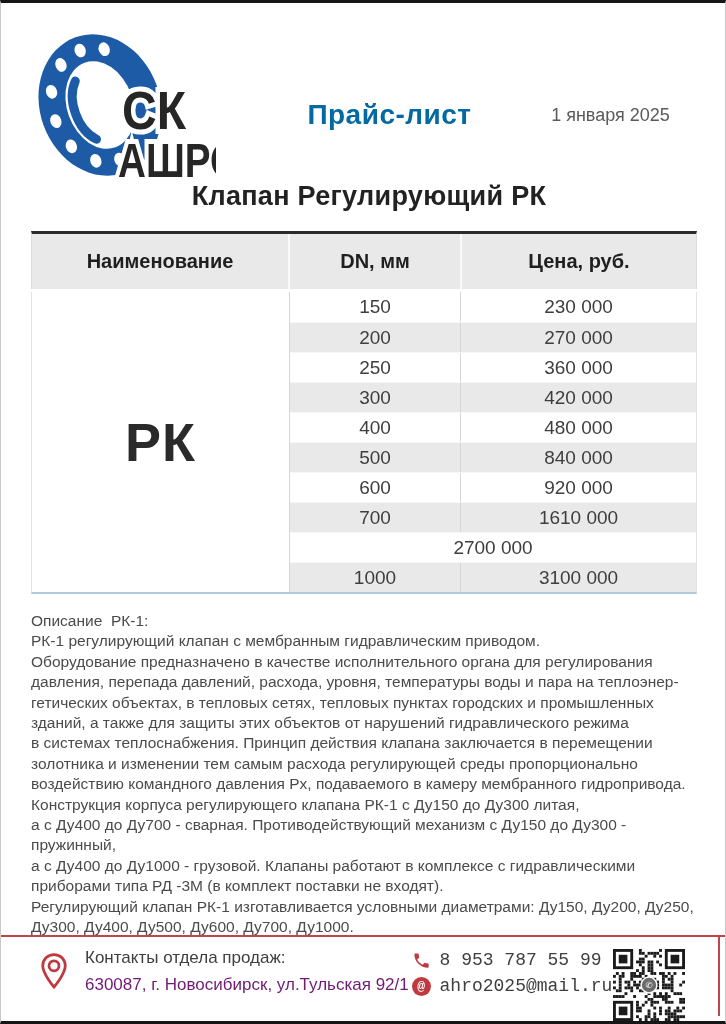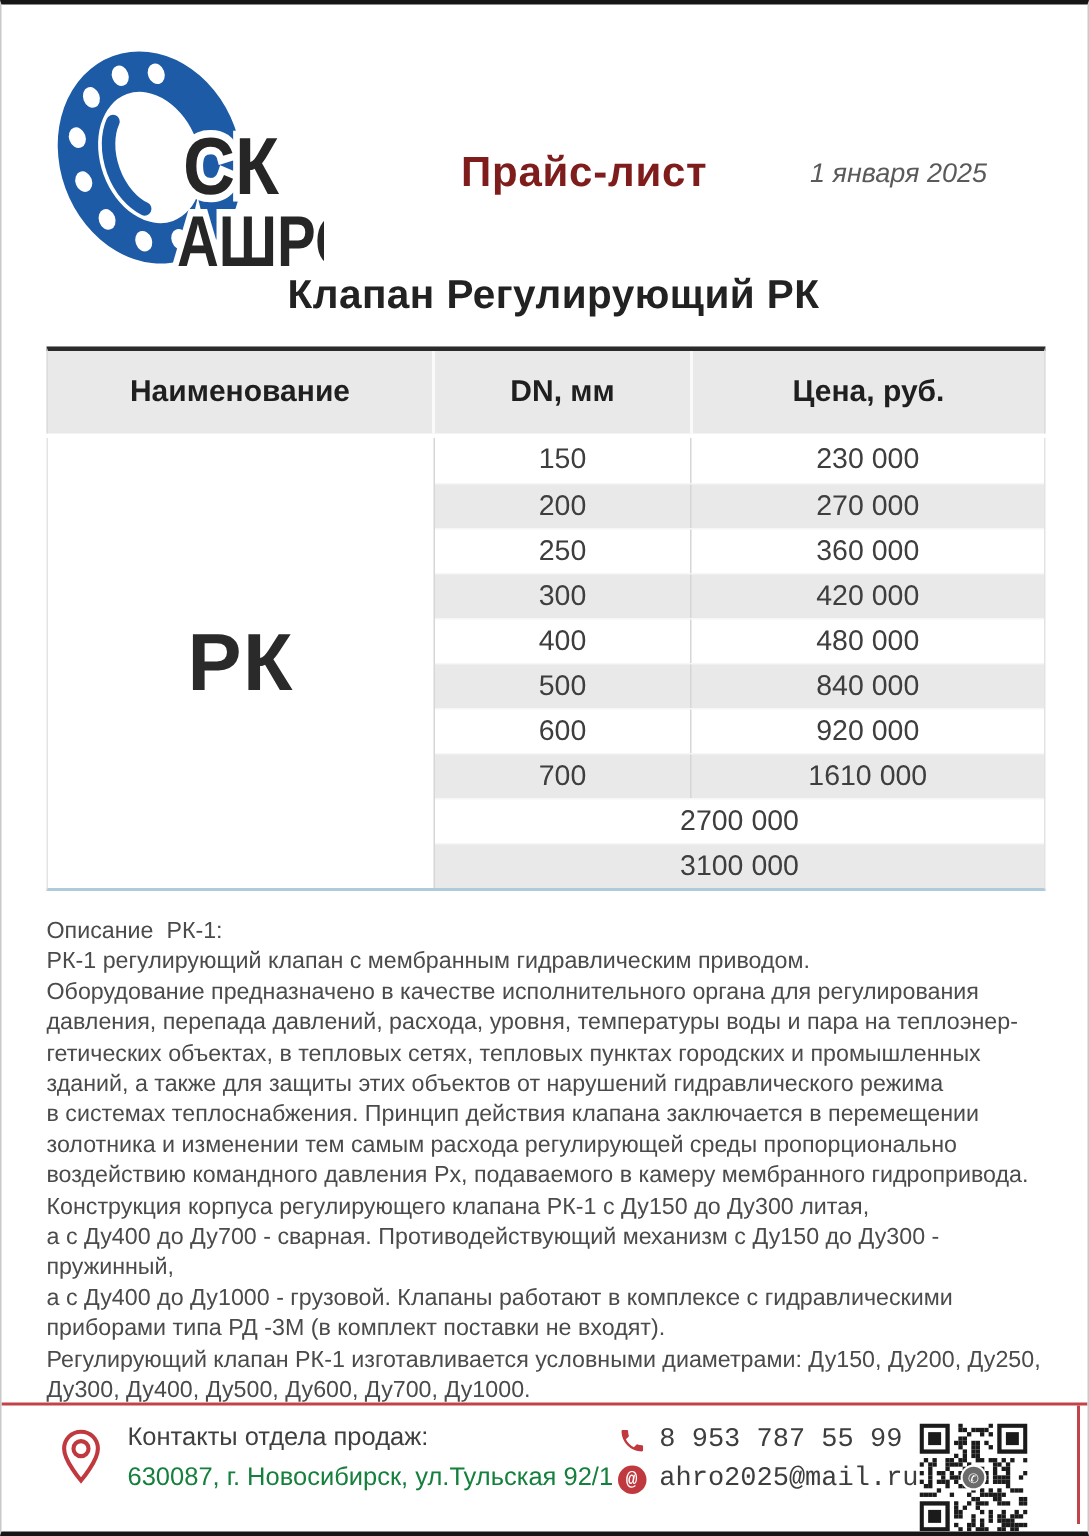--- a/index.html
+++ b/index.html
@@ -14,25 +14,25 @@
     border-right:1px solid #c9c9c9;
     overflow:hidden;
     position:relative;
   }
 
   
   .header { display:flex; height:178px; align-items:flex-start; }
   .logo-wrap { width:238px; padding:24px 0 0 33px; }
   .hdr-title {
     flex:1; text-align:center; margin-top:96px;
-    font-size:28px; font-weight:bold; color:#7f1d1d; letter-spacing:0.5px;
+    font-size:28px; font-weight:bold; color:#0369a1; letter-spacing:0.5px;
   }
   .hdr-date {
-    width:185px; margin-top:102px; padding-right:44px; text-align:left;
-    font-size:18px; color:#5a5a5a;font-style:italic;
+    width:185px; margin-top:102px; padding-right:44px; text-align:center;
+    font-size:18px; color:#5a5a5a;
   }
 
   
   .page-title {
     text-align:center; font-size:27px; font-weight:bold; color:#222;
     letter-spacing:0.3px; height:36px;padding-left:12px;
   }
 
   
   .price-table { margin:14px 30px 0 30px; width:666px; }
@@ -81,21 +81,21 @@
     border-top:2px solid #c24449;
     padding:11px 22px 0 38px;
     display:flex; align-items:flex-start;
   }
   .f-right-edge {
     position:absolute; top:0; bottom:5px; right:5px; width:2px; background:#c24449;
   }
   .f-contact-left { display:flex; width:392px; }
   .pin-icon { margin-top:4px; margin-right:16px; }
   .f-lines .l1 { font-size:17px; color:#3f3f3f; margin-bottom:7px; }
-  .f-lines .l2 { font-size:17px; color:#15803d; }
+  .f-lines .l2 { font-size:17px; color:#701a75; }
   .f-contact-right { width:212px; padding-top:2px; }
   .f-row { display:flex; align-items:center; margin-bottom:6px;font-family:Liberation Mono, monospace; }
   .phone-icon { margin-right:9px; }
   .at-icon {
     width:19px; height:19px; border-radius:50%; background:#c0393f;
     color:#fff; font-size:13px; font-weight:bold; line-height:19px;
     text-align:center; margin-right:9px;
   }
   .f-row .txt { font-size:18px; color:#3e3e3e; }
   .qr-wrap { margin-left:auto; margin-right:18px; margin-top:1px; }
@@ -169,20 +169,21 @@
         <div class="rc price">920 000</div>
       </div>
       <div class="pt-row">
         <div class="rc dn">700</div>
         <div class="rc price">1610 000</div>
       </div>
       <div class="pt-row">
         <div class="rc price">2700 000</div>
       </div>
       <div class="pt-row">
+        <div class="rc dn">1000</div>
         <div class="rc price">3100 000</div>
       </div>
     </div>
   </div>
 </div>
 
 <div class="description">
   <div class="desc-line">Описание  РК-1:</div>
   <div class="desc-line">РК-1 регулирующий клапан с мембранным гидравлическим приводом.</div>
   <div class="desc-line">Оборудование предназначено в качестве исполнительного органа для регулирования</div>

